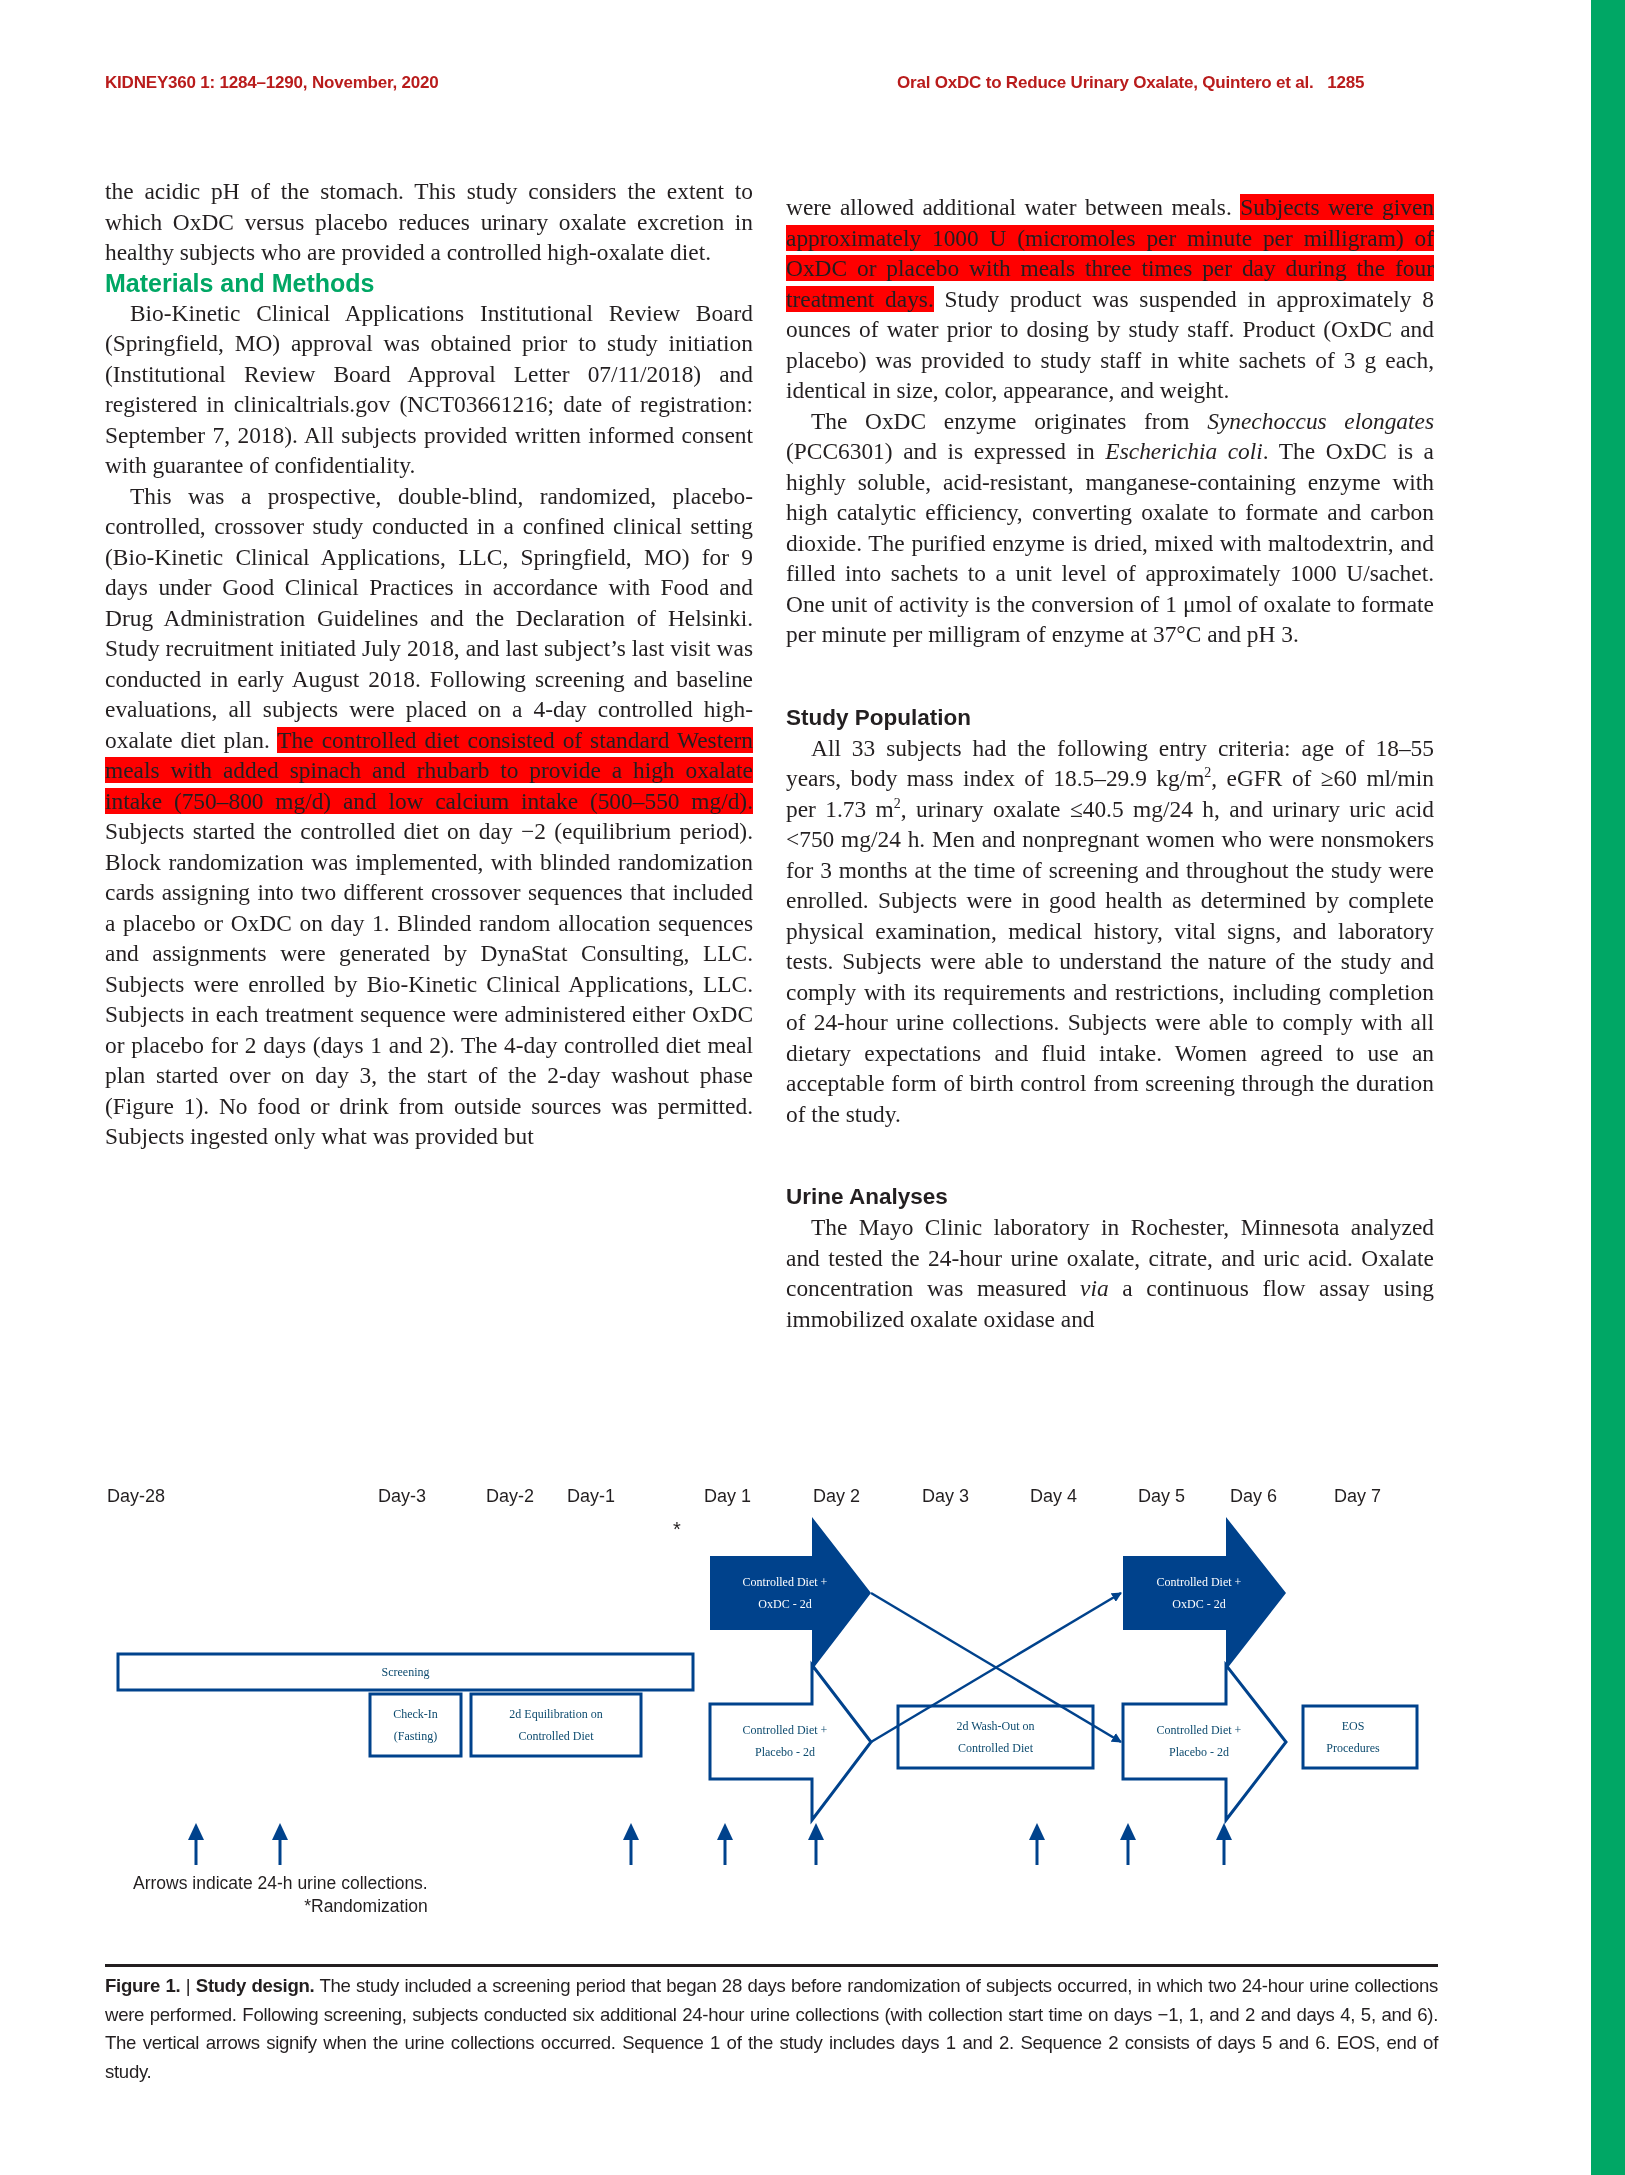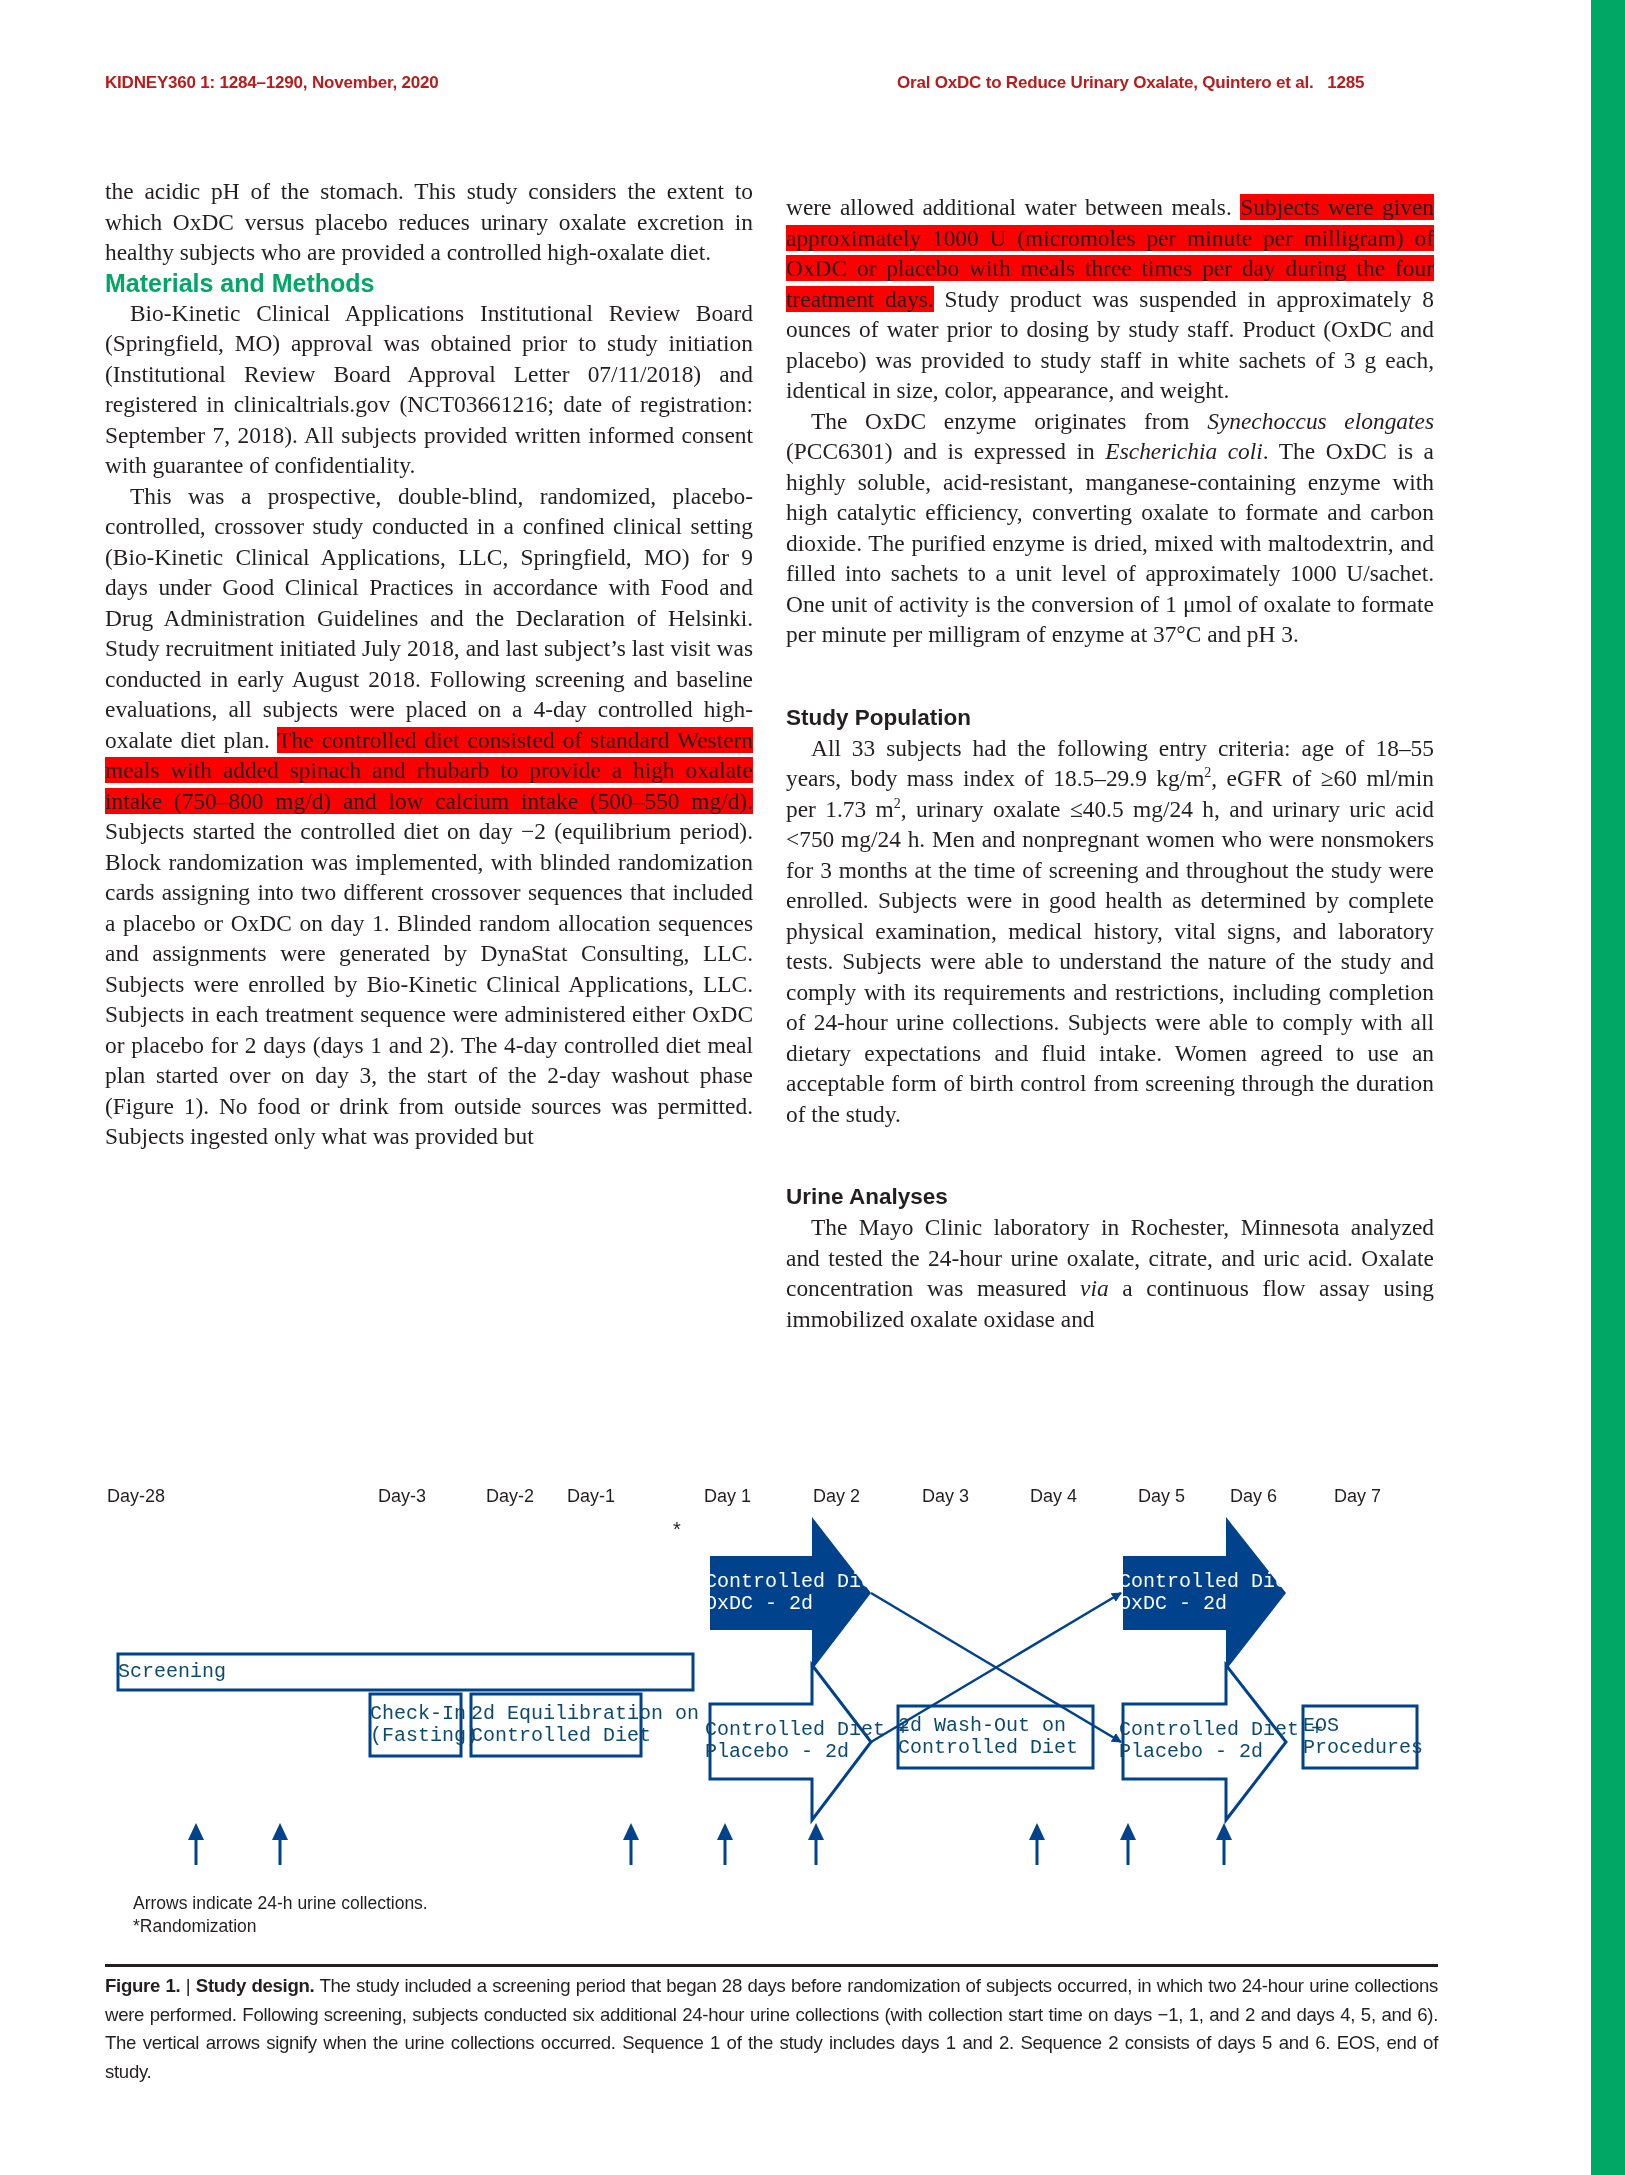--- a/index.html
+++ b/index.html
@@ -13,24 +13,24 @@
   .col-right { left: 786px; top: 192px; }
   .col p { margin: 0; }
   .indent { text-indent: 25px; }
   .hl { background: #ff0000; }
   .sec-head { font-family: "Liberation Sans", sans-serif; font-weight: bold; color: #00a765; font-size: 25px; line-height: 30px; }
   .sub-head { font-family: "Liberation Sans", sans-serif; font-weight: bold; font-size: 22.5px; line-height: 30px; }
   .gap { height: 53px; }
   .figure { position: absolute; left: 105px; top: 1480px; width: 1340px; height: 440px; }
   .figure svg { position: absolute; left: 0; top: 0; }
   .fig-text { position: absolute; font-family: "Liberation Sans", sans-serif; font-size: 18px; color: #231f20; white-space: nowrap; }
-  .box-text { position: absolute; font-family: Liberation Mono, monospace; font-size: 20px; text-align: left; line-height: 22px; white-space: nowrap; }
+  .box-text { position: absolute; font-family: Liberation Serif, serif; font-size: 12px; text-align: center; line-height: 22px; white-space: nowrap; }
   .white-text { color: #ffffff; }
   .dark-text { color: #0c4a6e; }
-  .legend { position: absolute; left: 28px; top: 412px; font-family: "Liberation Sans", sans-serif; font-size: 17.5px; line-height: 23px; color: #231f20; }
+  .legend { position: absolute; left: 28px; top: 392px; font-family: "Liberation Sans", sans-serif; font-size: 17.5px; line-height: 23px; color: #231f20; text-align: right; }
   .caption-rule { position: absolute; left: 105px; top: 1964px; width: 1333px; height: 3px; background: #231f20; }
   .caption { position: absolute; left: 105px; top: 1972px; width: 1333px; font-family: "Liberation Sans", sans-serif; font-size: 18.6px; line-height: 28.5px; text-align: justify; color: #231f20; letter-spacing: -0.3px; }
   .caption b { font-weight: bold; }
 </style>
 </head>
 <body>
 
 <div class="green-bar"></div>
 
 <div class="running-head rh-left">KIDNEY360 1: 1284–1290, November, 2020</div>

